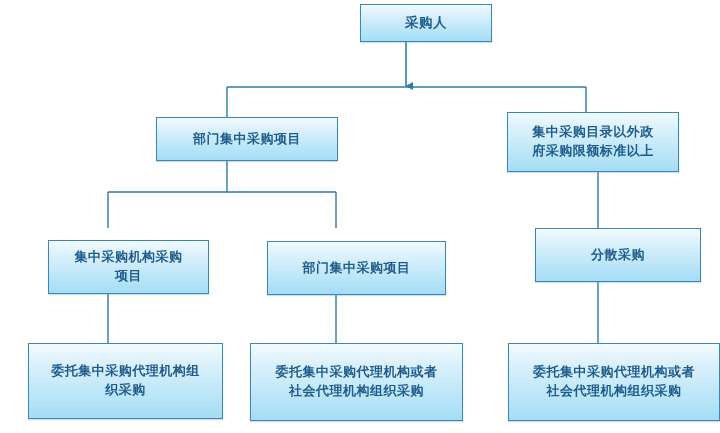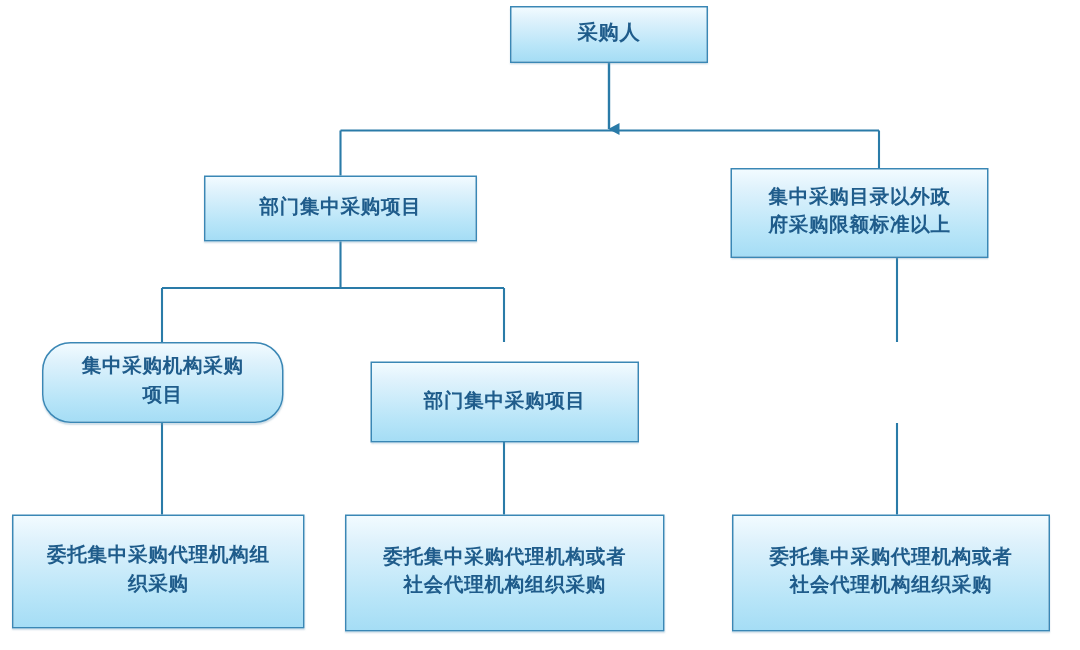--- a/index.html
+++ b/index.html
@@ -36,20 +36,21 @@
     align-items: center;
     justify-content: center;
     text-align: center;
     color: #1f5c8b;
     font-weight: bold;
     font-size: 13px;
     line-height: 1.45;
     letter-spacing: 0.5px;
     padding: 2px 22px;
     box-shadow: 0 1px 1px rgba(120,160,185,0.35);
+    margin-left: 20px;
   }
   .node .label {
     display: block;
     width: 100%;
   }
   .node.root { font-size: 13.5px; }
   .node.wide { font-size: 13px; }
 </style>
 </head>
 <body>
@@ -86,28 +87,31 @@
   </div>
 
   <div class="node" style="left:136px; top:117px; width:182px; height:44px;">
     <span class="label">部门集中采购项目</span>
   </div>
 
   <div class="node wide" style="left:487px; top:112px; width:172px; height:60px;">
     <span class="label">集中采购目录以外政府采购限额标准以上</span>
   </div>
 
-  <div class="node" style="left:28px; top:228px; width:161px; height:54px;border-radius:19px;">
+  <div class="node" style="left:28px; top:240px; width:161px; height:54px;">
     <span class="label">集中采购机构采购项目</span>
   </div>
 
   <div class="node" style="left:247px; top:241px; width:179px; height:54px;">
     <span class="label">部门集中采购项目</span>
   </div>
 
+  <div class="node" style="left:515px; top:228px; width:166px; height:54px;">
+    <span class="label">分散采购</span>
+  </div>
 
   <div class="node wide" style="left:8px; top:343px; width:195px; height:76px;">
     <span class="label">委托集中采购代理机构组织采购</span>
   </div>
 
   <div class="node wide" style="left:230px; top:343px; width:213px; height:78px;">
     <span class="label">委托集中采购代理机构或者社会代理机构组织采购</span>
   </div>
 
   <div class="node wide" style="left:488px; top:343px; width:212px; height:78px;">

